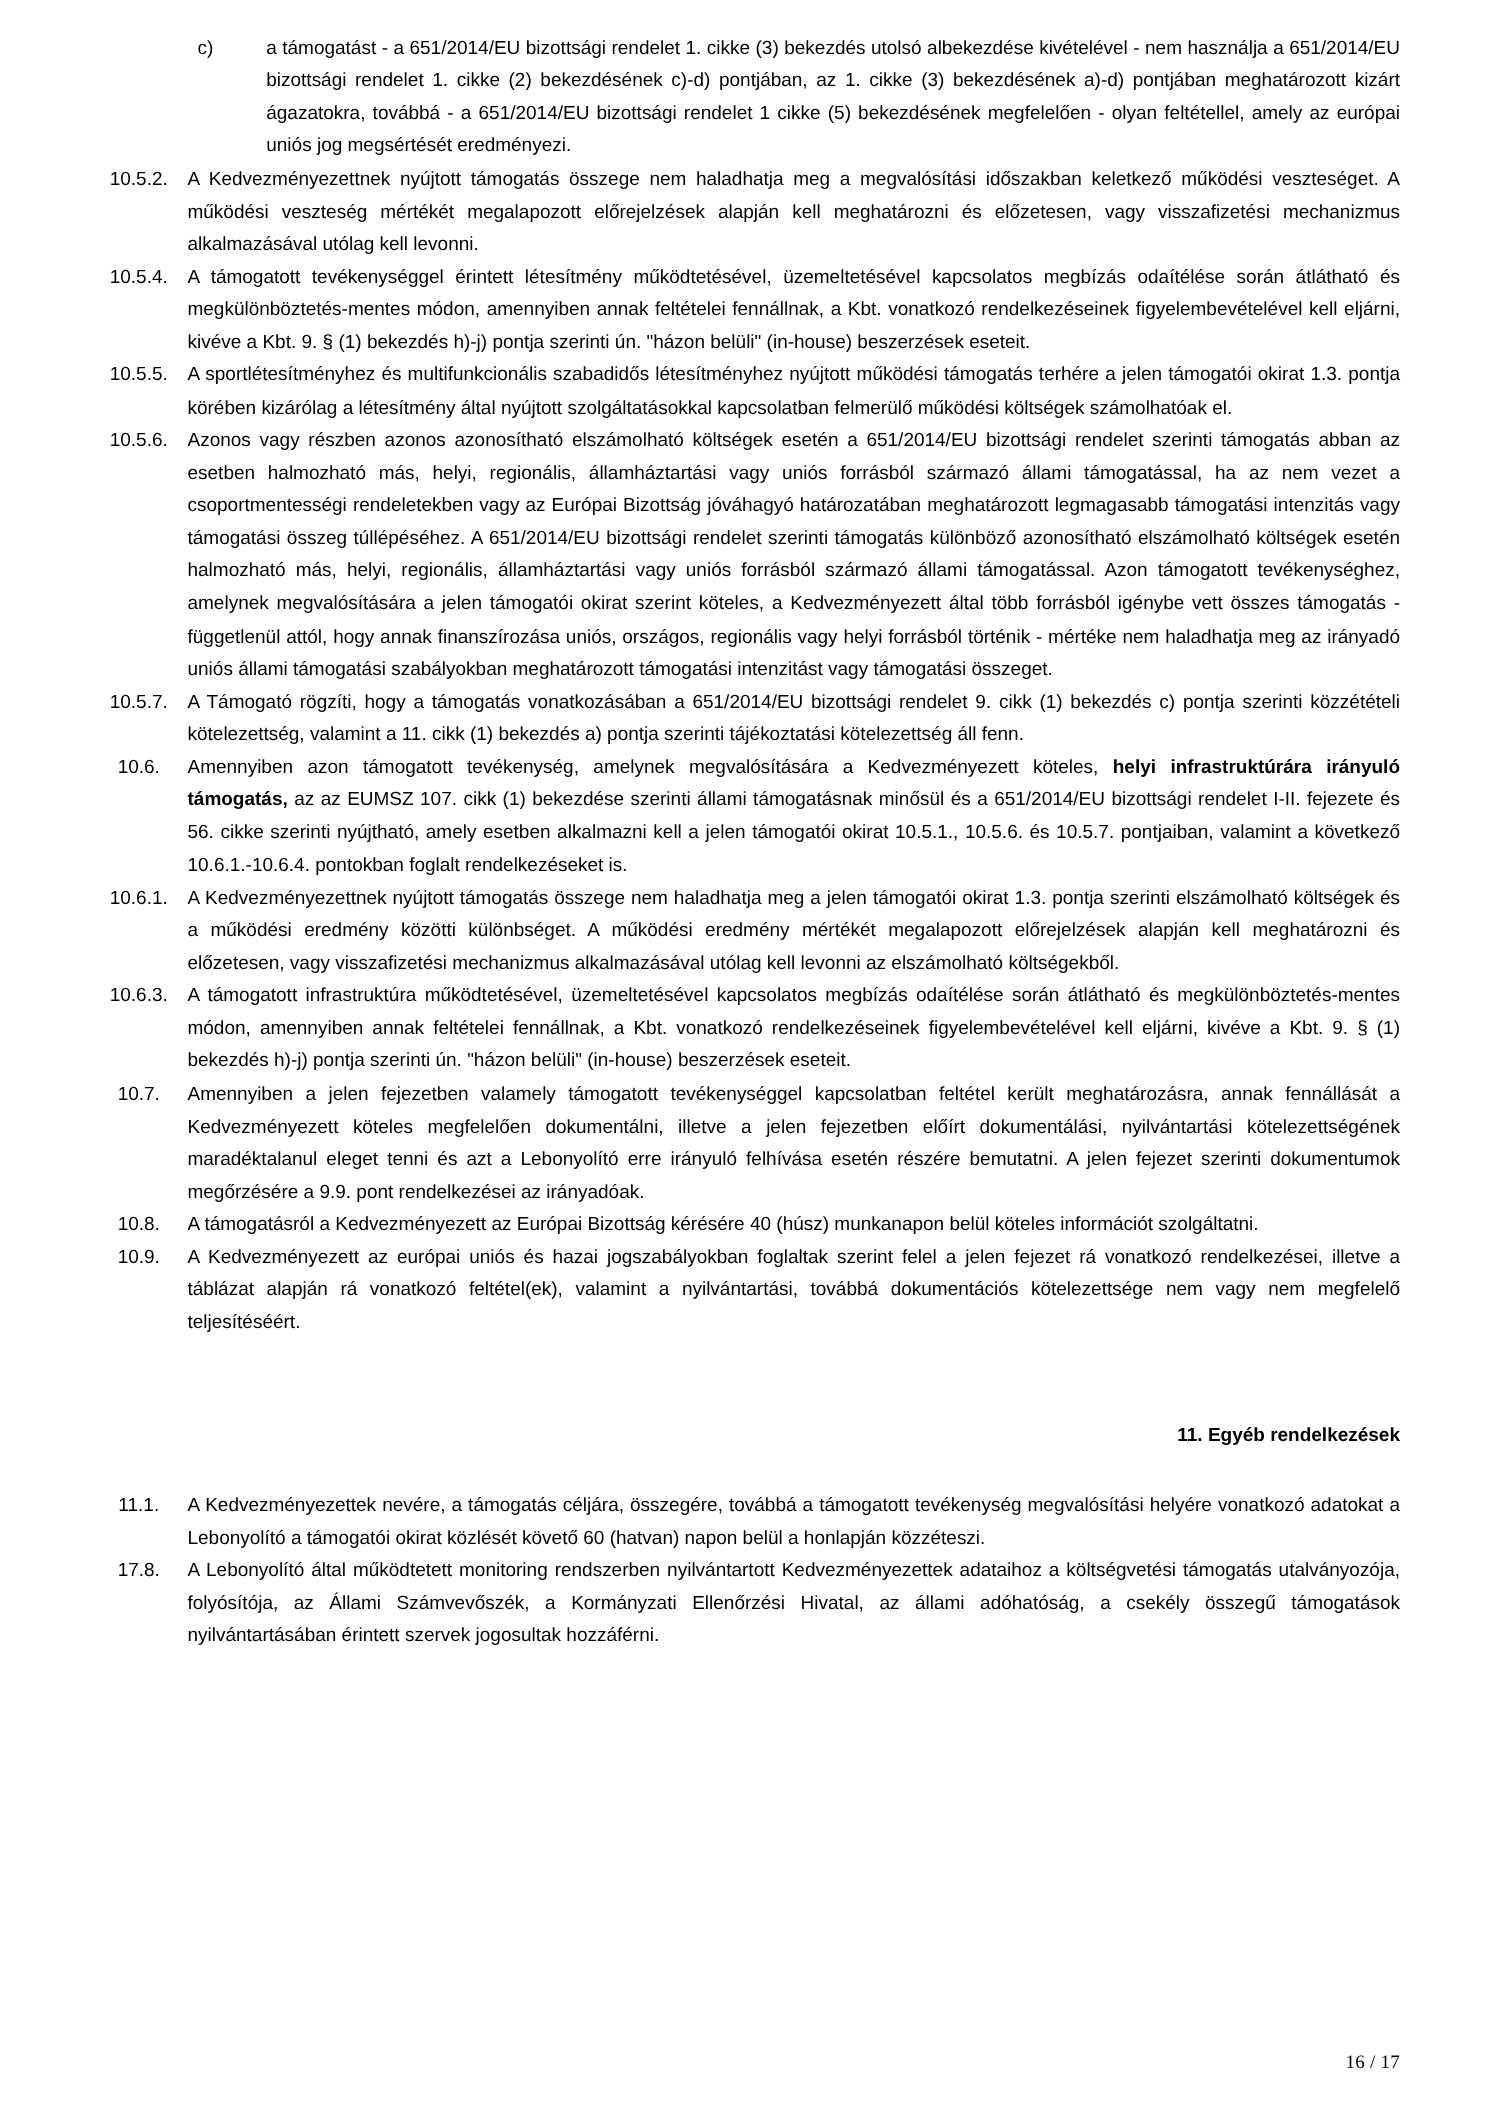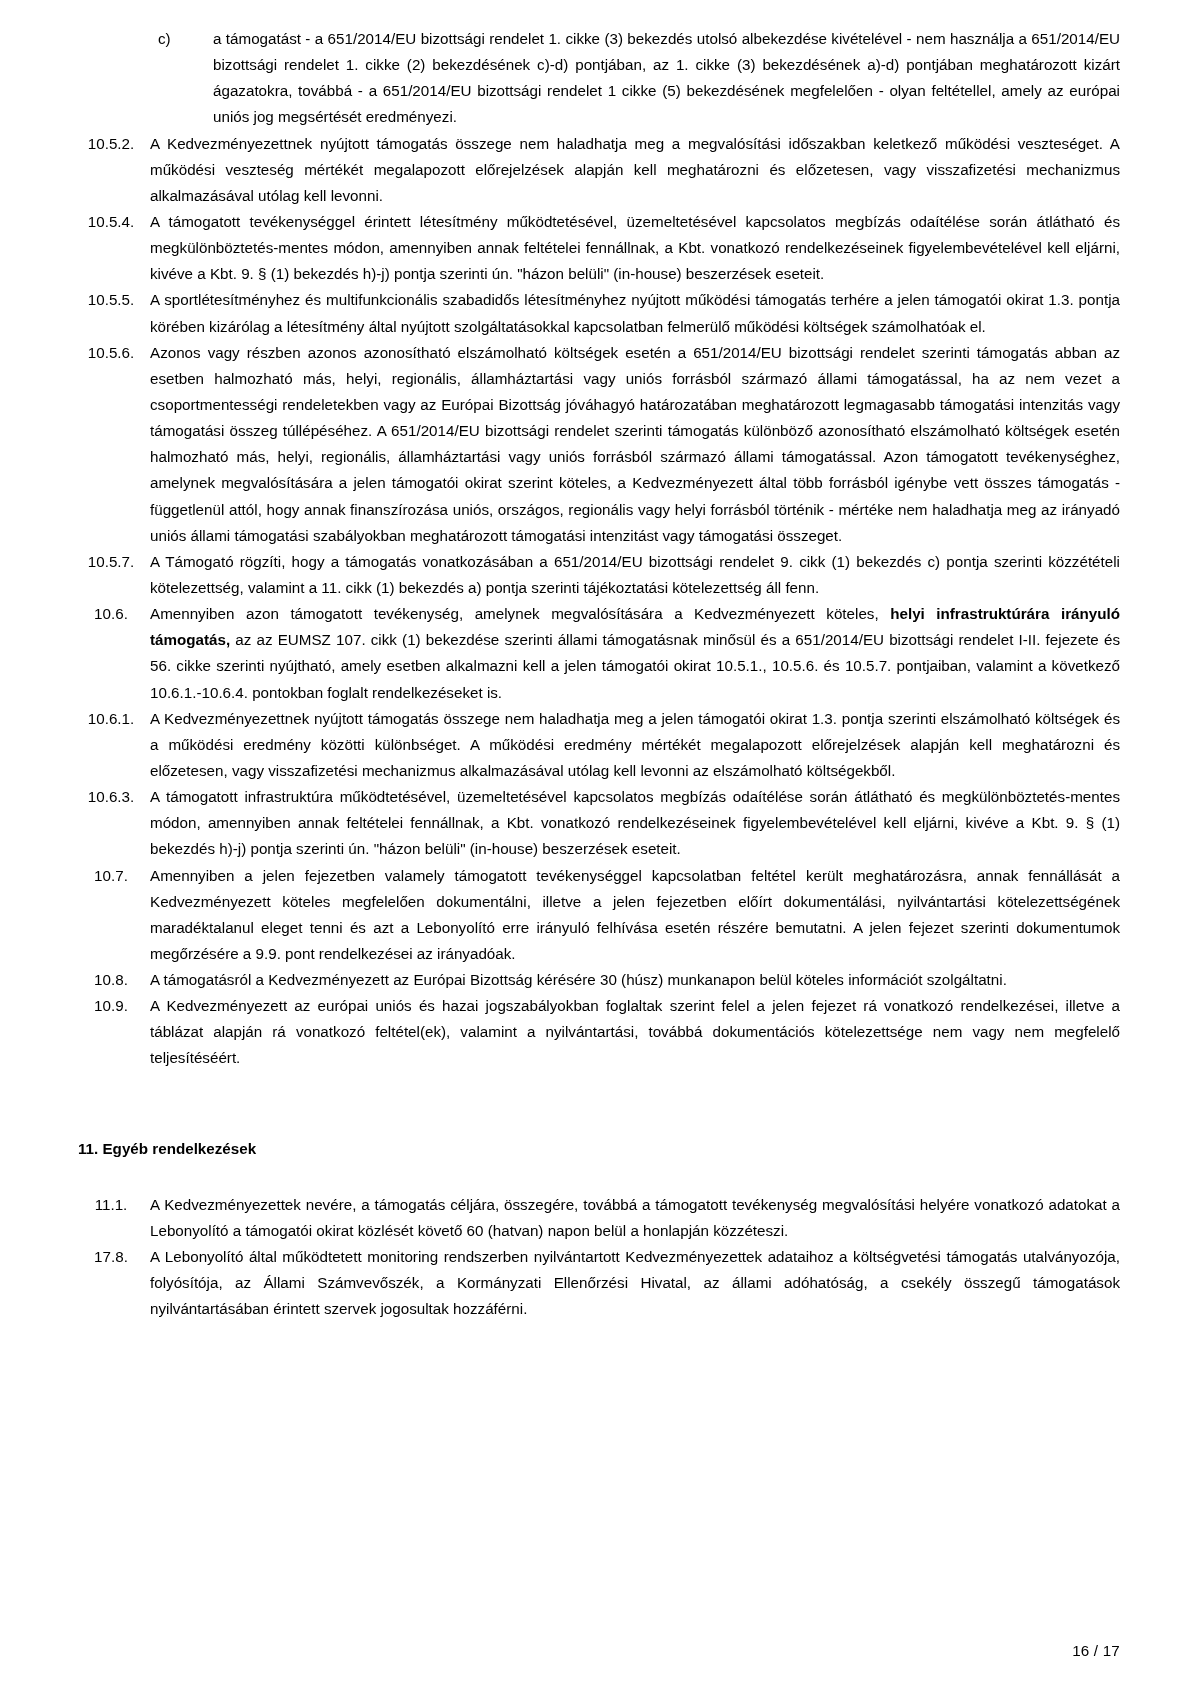--- a/index.html
+++ b/index.html
@@ -44,31 +44,32 @@
   
   .clause.lettered {
     grid-template-columns: 50px 55px 1fr;
     margin-left: 30px;
   }
   .clause.lettered .clause-letter {
     text-align: left;
   }
   b, strong { font-weight: bold; }
   .section-heading {
-    text-align: left;
+    text-align: right;
     font-weight: bold;
     font-size: 15.2px;
     margin: 64px 0 30px 0;
   }
   .footer {
     position: absolute;
     right: 80px;
     bottom: 38px;
     font-size: 15.2px;
     letter-spacing: 0.2px;
+    font-family: Liberation Serif, serif;
   }
 </style>
 </head>
 <body>
 
 <div class="page">
 
   <div class="doc-body">
 
     <div class="clause lettered">
@@ -120,21 +121,21 @@
     </div>
 
 
     <div class="clause">
       <span class="clause-num">10.7.</span>
       <span class="clause-text">Amennyiben a jelen fejezetben valamely támogatott tevékenységgel kapcsolatban feltétel került meghatározásra, annak fennállását a Kedvezményezett köteles megfelelően dokumentálni, illetve a jelen fejezetben előírt dokumentálási, nyilvántartási kötelezettségének maradéktalanul eleget tenni és azt a Lebonyolító erre irányuló felhívása esetén részére bemutatni. A jelen fejezet szerinti dokumentumok megőrzésére a 9.9. pont rendelkezései az irányadóak.</span>
     </div>
 
     <div class="clause">
       <span class="clause-num">10.8.</span>
-      <span class="clause-text">A támogatásról a Kedvezményezett az Európai Bizottság kérésére 30 (húsz) munkanapon belül köteles információt szolgáltatni.</span>
+      <span class="clause-text">A támogatásról a Kedvezményezett az Európai Bizottság kérésére 40 (húsz) munkanapon belül köteles információt szolgáltatni.</span>
     </div>
 
     <div class="clause">
       <span class="clause-num">10.9.</span>
       <span class="clause-text">A Kedvezményezett az európai uniós és hazai jogszabályokban foglaltak szerint felel a jelen fejezet rá vonatkozó rendelkezései, illetve a táblázat alapján rá vonatkozó feltétel(ek), valamint a nyilvántartási, továbbá dokumentációs kötelezettsége nem vagy nem megfelelő teljesítéséért.</span>
     </div>
 
     <div class="section-heading">11. Egyéb rendelkezések</div>
 
     <div class="clause">

